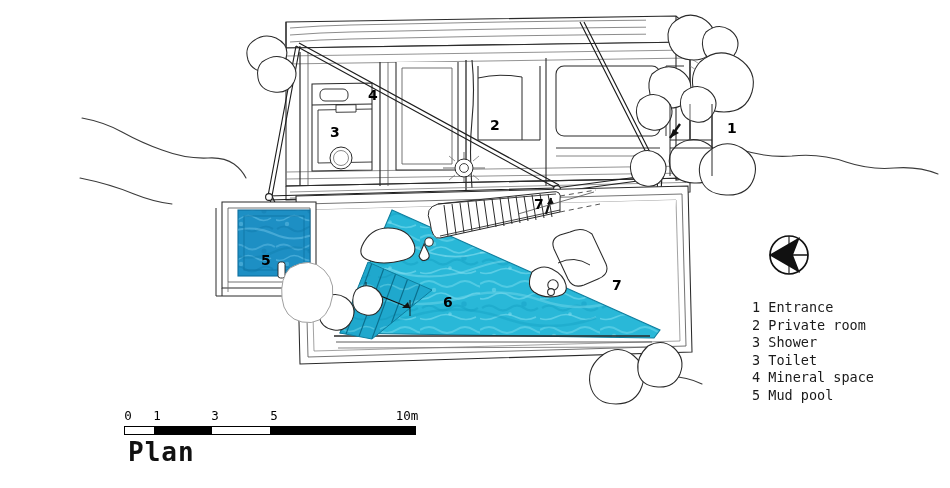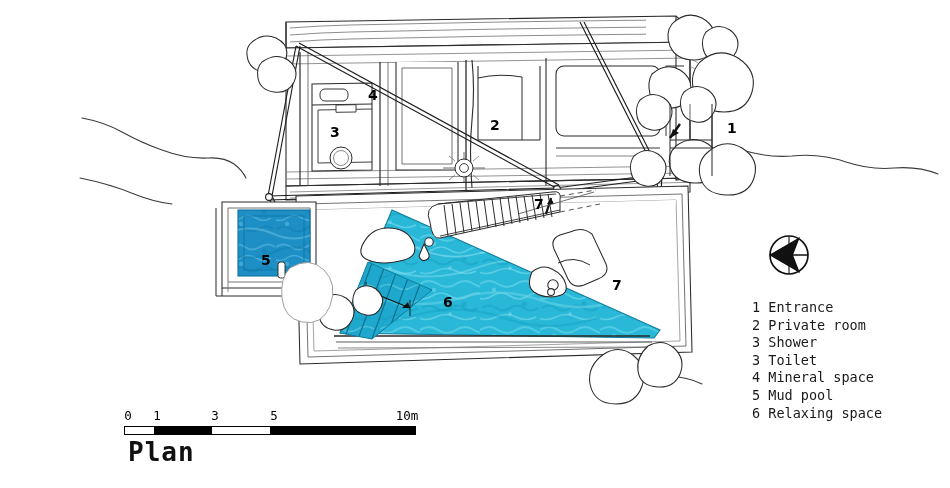--- a/index.html
+++ b/index.html
@@ -407,21 +407,20 @@
 
   </svg>
 
   <div class="legend-block">
     <div class="legend-row"><span class="legend-num">1</span><span> </span><span class="legend-label">Entrance</span></div>
     <div class="legend-row"><span class="legend-num">2</span><span> </span><span class="legend-label">Private room</span></div>
     <div class="legend-row"><span class="legend-num">3</span><span> </span><span class="legend-label">Shower</span></div>
     <div class="legend-row"><span class="legend-num">3</span><span> </span><span class="legend-label">Toilet</span></div>
     <div class="legend-row"><span class="legend-num">4</span><span> </span><span class="legend-label">Mineral space</span></div>
     <div class="legend-row"><span class="legend-num">5</span><span> </span><span class="legend-label">Mud pool</span></div>
-    <div class="legend-row"><span class="legend-num">6</span><span> </span><span class="legend-label">Relaxing space</span></div>
   </div>
 
   <div class="scale-block">
     <div class="scale-ticks">
       <span class="scale-tick" style="left:4px;">0</span>
       <span class="scale-tick" style="left:33px;">1</span>
       <span class="scale-tick" style="left:91px;">3</span>
       <span class="scale-tick" style="left:150px;">5</span>
       <span class="scale-tick" style="left:283px;">10m</span>
     </div>

